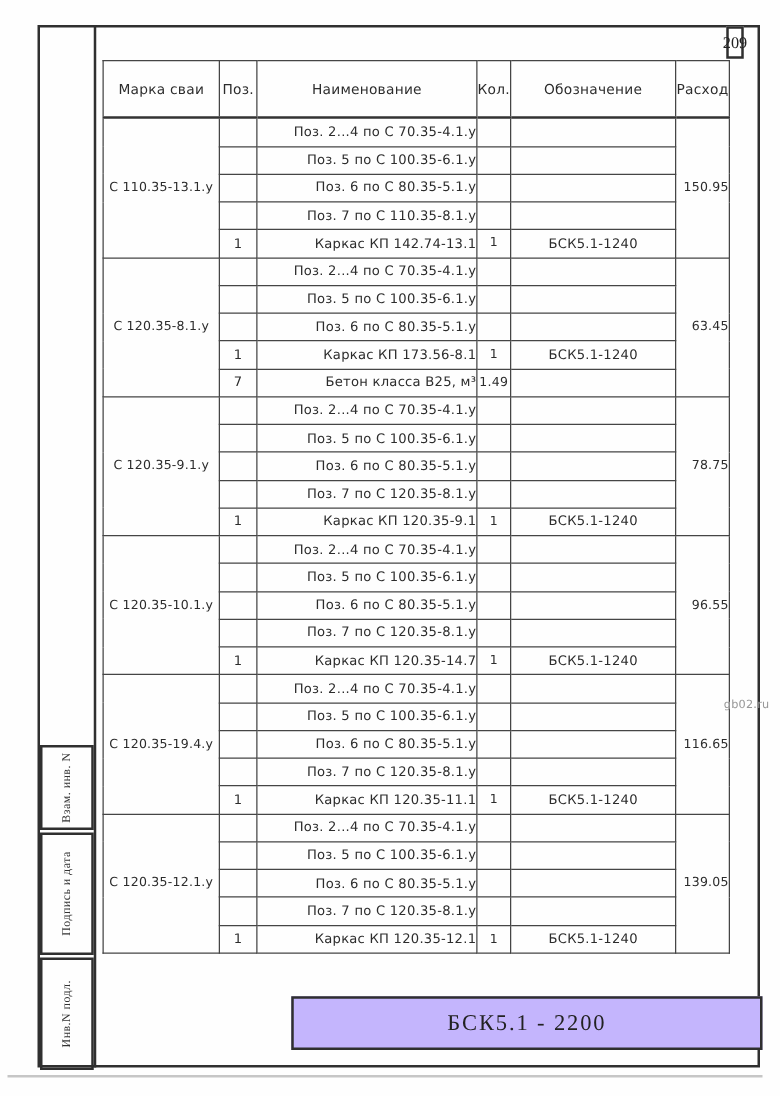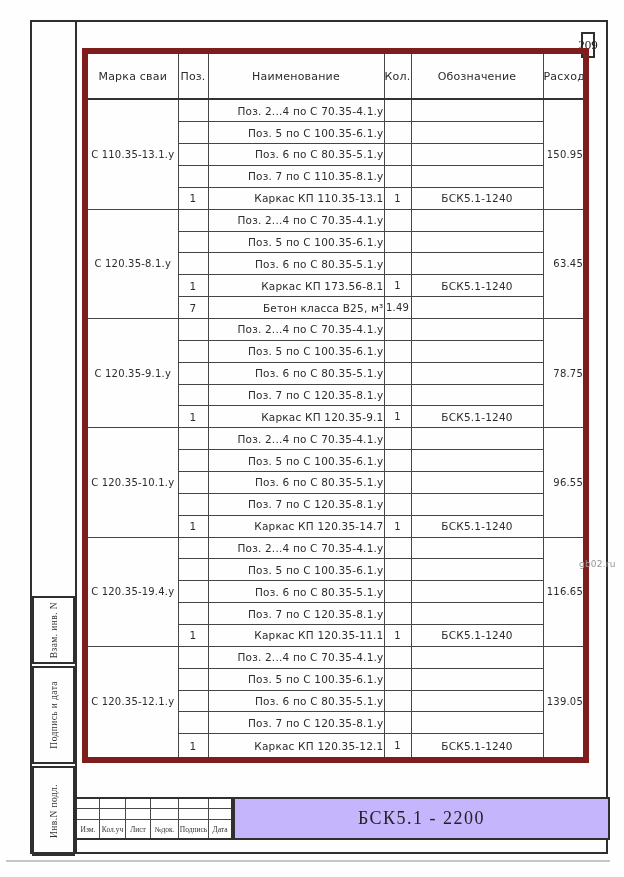--- a/index.html
+++ b/index.html
@@ -21,21 +21,21 @@
   .inner-left-line{
     position:absolute;left:75px;top:20px;width:2px;height:834px;background:#2f2f2f;
   }
 
   
   .page-number-box{
     position:absolute;left:581px;top:21px;width:14px;height:26px;
     border:2px solid #2f2f2f;box-sizing:border-box;background:#fff;
     display:flex;align-items:center;justify-content:center;
     font-family:"Liberation Serif", "DejaVu Serif", serif;
-    font-size:13px;color:#222;margin-top:11px;
+    font-size:13px;color:#222;
   }
 
   
   .stamp-box{
     position:absolute;left:32px;width:43px;
     border:2px solid #2f2f2f;box-sizing:border-box;
     display:flex;align-items:center;justify-content:center;
   }
   .stamp-box span{
     writing-mode:vertical-rl;transform:rotate(180deg);
@@ -49,21 +49,21 @@
   
   table.main-table{
     position:absolute;left:82px;top:48px;width:501px;height:715px;
     border-collapse:collapse;table-layout:fixed;
     font-size:10.5px;color:#2c2c2c;letter-spacing:0.2px;
   }
   table.main-table th, table.main-table td{
     border:1px solid #454545;
     padding:0;vertical-align:middle;overflow:hidden;white-space:nowrap;
   }
-  table.main-table{border:6px solid #7f1d1d;}
+  table.main-table{border:1px solid #7f1d1d;}
   table.main-table thead th{
     height:44px;font-weight:normal;font-size:11px;text-align:center;
     border-bottom:2px solid #333;
   }
   td.mark-cell{text-align:center;font-size:10px;margin-top:36px;}
   td.pos-cell{text-align:center;}
   td.name-cell{text-align:right;padding-left:7px;}
   td.qty-cell{text-align:center;font-size:10px;}
   td.designation-cell{text-align:center;margin-top:48px;}
   td.consumption-cell{text-align:right;font-size:10px;}
@@ -164,21 +164,21 @@
           <td class="designation-cell"></td>
         </tr>
         <tr>
           <td class="pos-cell"></td>
           <td class="name-cell">Поз. 7 по С 110.35-8.1.у</td>
           <td class="qty-cell"></td>
           <td class="designation-cell"></td>
         </tr>
         <tr>
           <td class="pos-cell">1</td>
-          <td class="name-cell">Каркас КП 110.35-13.1</td>
+          <td class="name-cell">Каркас КП 142.74-13.1</td>
           <td class="qty-cell">1</td>
           <td class="designation-cell">БСК5.1-1240</td>
         </tr>
         <tr>
           <td class="mark-cell" rowspan="5">С 120.35-8.1.у</td>
           <td class="pos-cell"></td>
           <td class="name-cell">Поз. 2...4 по С 70.35-4.1.у</td>
           <td class="qty-cell"></td>
           <td class="designation-cell"></td>
           <td class="consumption-cell" rowspan="5">63.45</td>
@@ -331,40 +331,20 @@
         </tr>
         <tr>
           <td class="pos-cell">1</td>
           <td class="name-cell">Каркас КП 120.35-12.1</td>
           <td class="qty-cell">1</td>
           <td class="designation-cell">БСК5.1-1240</td>
         </tr>
       </tbody>
   </table>
 
-  <div class="rev-grid">
-    <div class="rev-cell"></div>
-    <div class="rev-cell"></div>
-    <div class="rev-cell"></div>
-    <div class="rev-cell"></div>
-    <div class="rev-cell"></div>
-    <div class="rev-cell last-col"></div>
-    <div class="rev-cell"></div>
-    <div class="rev-cell"></div>
-    <div class="rev-cell"></div>
-    <div class="rev-cell"></div>
-    <div class="rev-cell"></div>
-    <div class="rev-cell last-col"></div>
-    <div class="rev-cell last-row">Изм.</div>
-    <div class="rev-cell last-row">Кол.уч</div>
-    <div class="rev-cell last-row">Лист</div>
-    <div class="rev-cell last-row">№док.</div>
-    <div class="rev-cell last-row">Подпись</div>
-    <div class="rev-cell last-row last-col">Дата</div>
-  </div>
 
   <div class="doc-number-cell">
     <span>БСК5.1 - 2200</span>
   </div>
 
   <div class="watermark">gb02.ru</div>
   <div class="scan-edge-line"></div>
 
 </div>
 

